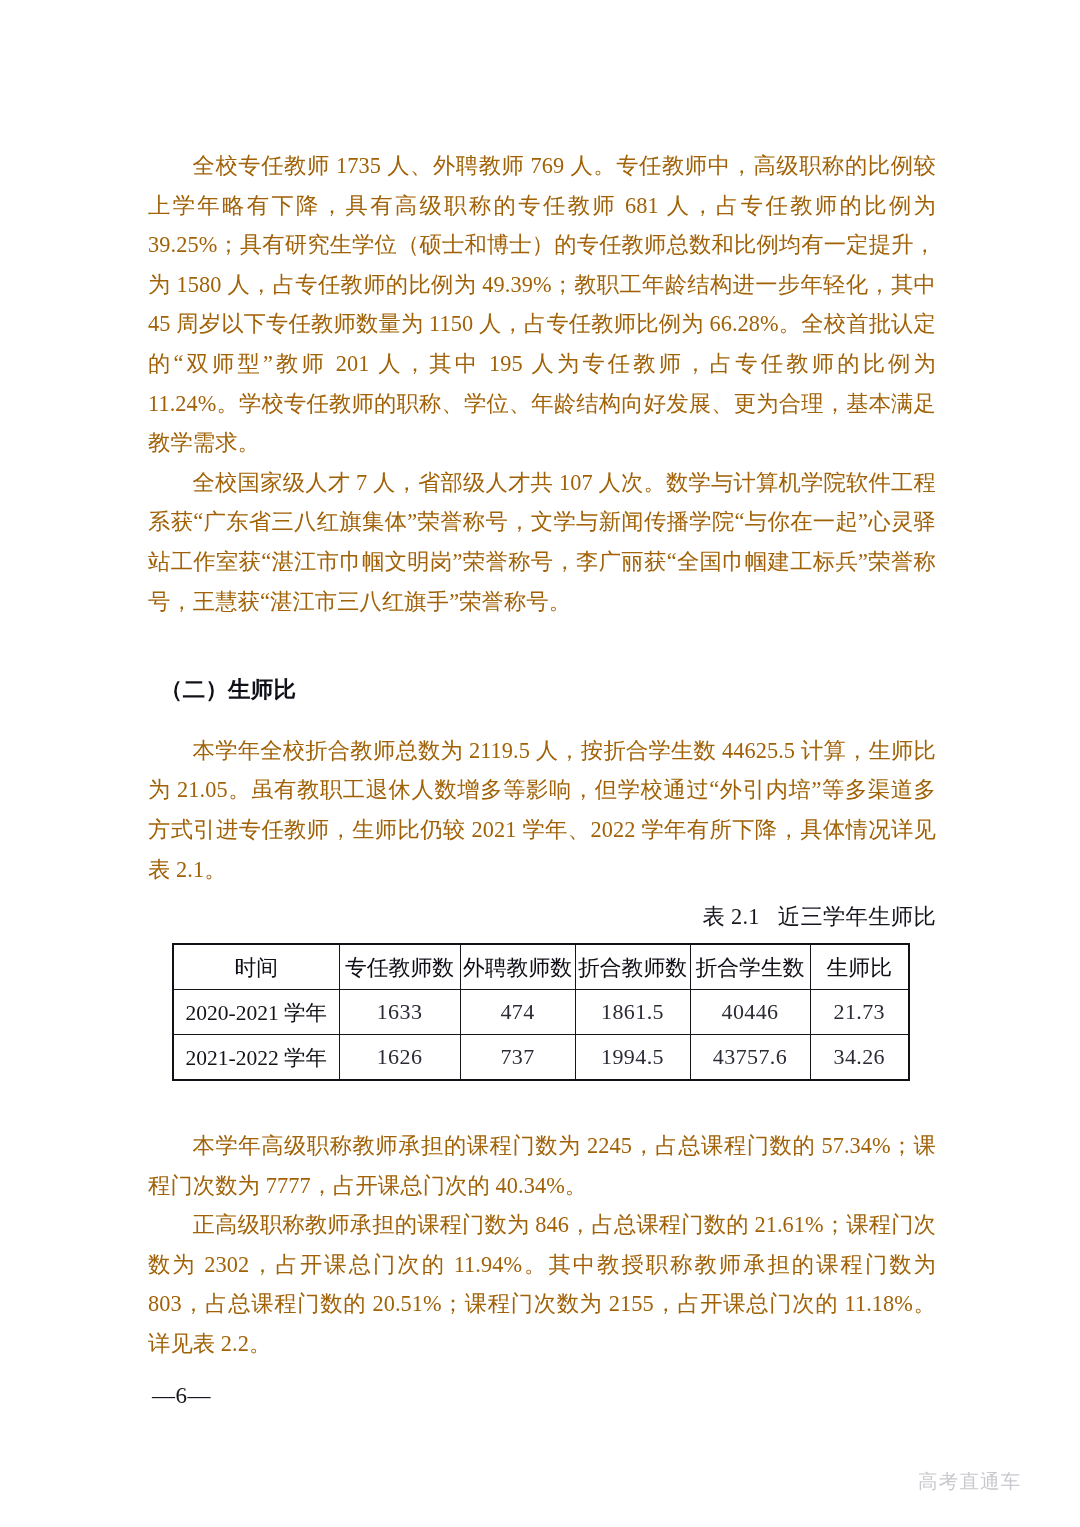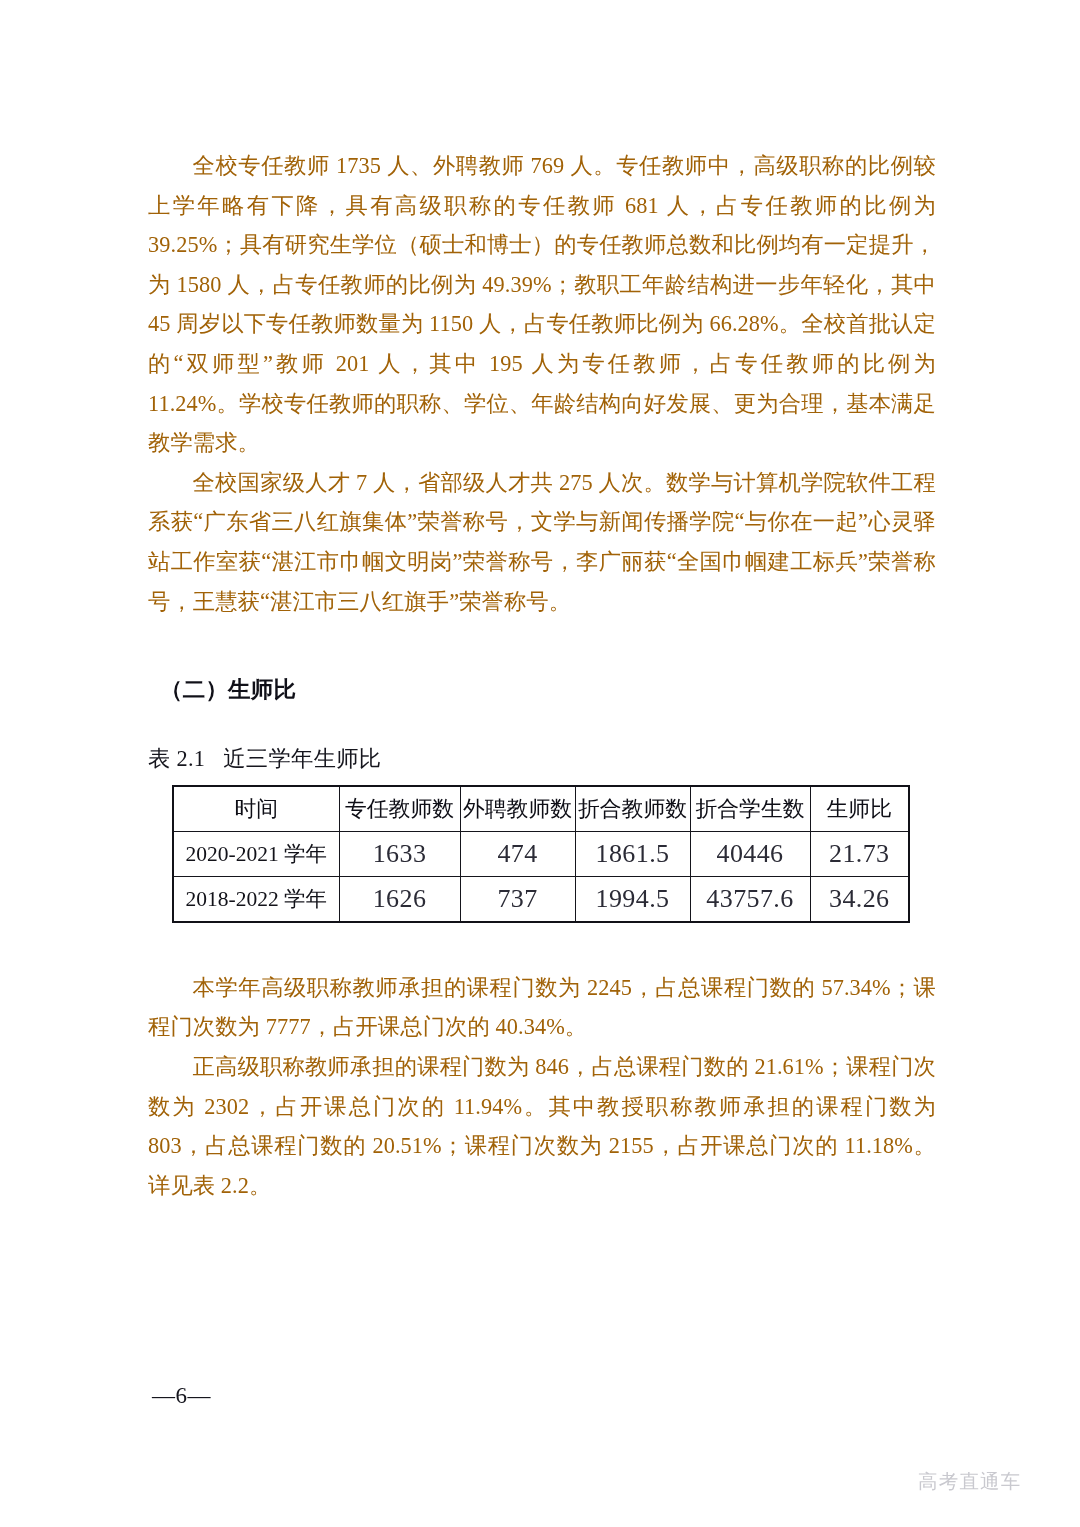--- a/index.html
+++ b/index.html
@@ -50,21 +50,21 @@
     line-height: 39.6px;
     letter-spacing: 0.2px;
     color: #101018;
   }
 
   .gap-sec-top { height: 37px; }
   .gap-sec-bot { height: 9px; }
 
   .tbl-title {
     margin: 0;
-    text-align: left;
+    text-align: right;
     font-size: 22.3px;
     line-height: 34px;
     letter-spacing: 0.3px;
     color: #16161e;
   }
   .tbl-title .sp { display: inline-block; width: 18px; }
 
   .tbl-wrap {
     margin-top: 9px;
     width: 600px;
@@ -74,21 +74,21 @@
     border-collapse: collapse;
     width: 736px;
     table-layout: fixed;
     border: 2.2px solid #111118;
   }
   table.data td, table.data th {
     border: 1.1px solid #15151c;
     text-align: center;
     vertical-align: middle;
     font-weight: normal;
-    font-size: 26px;
+    font-size: 22px;
     height: 44px;
     padding: 0;
     color: #1b1b24;
   }
   table.data thead td {
     font-size: 21.8px;
     color: #0e0e16;
   }
   table.data tbody td.yr {
     font-size: 21.5px;
@@ -128,28 +128,29 @@
 </style>
 </head>
 <body>
 
 <div class="page">
 
   <div class="content">
 
     <p class="para">全校专任教师 1735 人、外聘教师 769 人。专任教师中，高级职称的比例较上学年略有下降，具有高级职称的专任教师 681 人，占专任教师的比例为 39.25%；具有研究生学位（硕士和博士）的专任教师总数和比例均有一定提升，为 1580 人，占专任教师的比例为 49.39%；教职工年龄结构进一步年轻化，其中 45 周岁以下专任教师数量为 1150 人，占专任教师比例为 66.28%。全校首批认定的“双师型”教师 201 人，其中 195 人为专任教师，占专任教师的比例为 11.24%。学校专任教师的职称、学位、年龄结构向好发展、更为合理，基本满足教学需求。</p>
 
-    <p class="para">全校国家级人才 7 人，省部级人才共 275 人次。数学与计算机学院软件工程系获“广东省三八红旗集体”荣誉称号，文学与新闻传播学院“与你在一起”心灵驿站工作室获“湛江市巾帼文明岗”荣誉称号，李广丽获“全国巾帼建工标兵”荣誉称号，王慧获“湛江市三八红旗手”荣誉称号。</p>
+    <p class="para">全校国家级人才 7 人，省部级人才共 107 人次。数学与计算机学院软件工程系获“广东省三八红旗集体”荣誉称号，文学与新闻传播学院“与你在一起”心灵驿站工作室获“湛江市巾帼文明岗”荣誉称号，李广丽获“全国巾帼建工标兵”荣誉称号，王慧获“湛江市三八红旗手”荣誉称号。</p>
 
     <div class="gap-sec-top"></div>
 
     <h2 class="heading">（二）生师比</h2>
 
     <div class="gap-sec-bot"></div>
 
+    <p class="para">本学年全校折合教师总数为 2119.5 人，按折合学生数 44625.5 计算，生师比为 21.05。虽有教职工退休人数增多等影响，但学校通过“外引内培”等多渠道多方式引进专任教师，生师比仍较 2021 学年、2022 学年有所下降，具体情况详见表 2.1。</p>
 
 
     <div style="height:11px"></div>
 
     <div class="tbl-title"><span>表 2.1</span><span class="sp"></span><span>近三学年生师比</span></div>
 
     <div class="tbl-wrap">
       <table class="data">
         <colgroup>
           <col class="col1">
@@ -172,21 +173,21 @@
         <tbody>
           <tr>
             <td class="yr">2020-2021 学年</td>
             <td class="num">1633</td>
             <td class="num">474</td>
             <td class="num">1861.5</td>
             <td class="num">40446</td>
             <td class="num">21.73</td>
           </tr>
           <tr>
-            <td class="yr">2018-2022 学年</td>
+            <td class="yr">2021-2022 学年</td>
             <td class="num">1626</td>
             <td class="num">737</td>
             <td class="num">1994.5</td>
             <td class="num">43757.6</td>
             <td class="num">34.26</td>
           </tr>
         </tbody>
       </table>
     </div>
 

